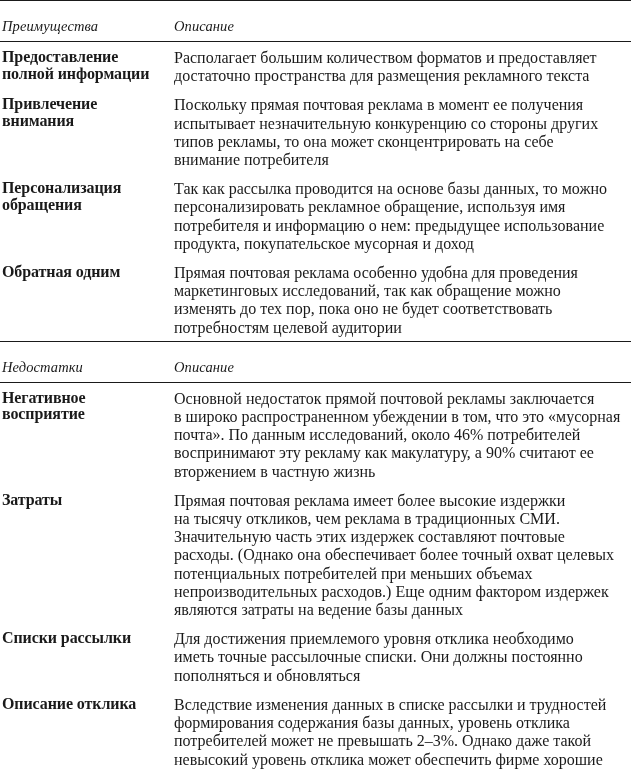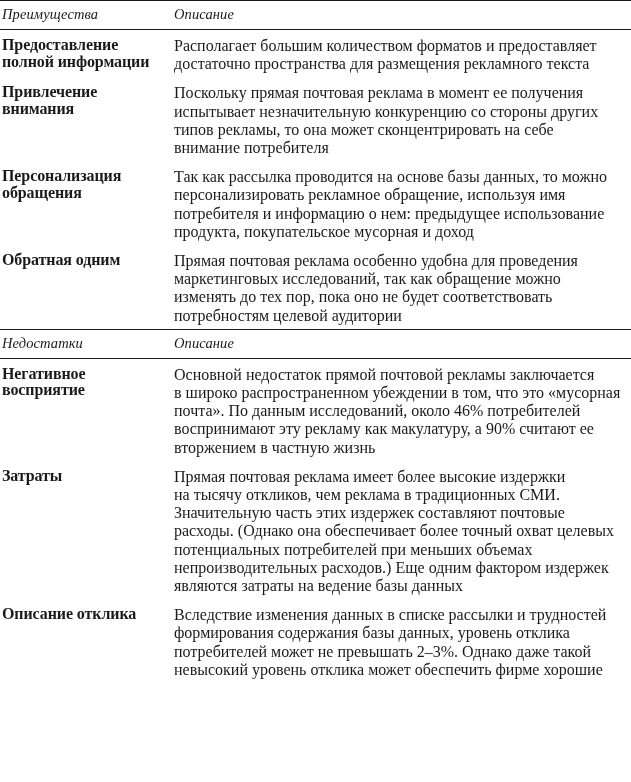--- a/index.html
+++ b/index.html
@@ -40,21 +40,21 @@
 
   
   tr.head-row > th {
     font-family: "Liberation Serif", "DejaVu Serif", serif;
     font-style: italic;
     font-weight: normal;
     font-size: 14.5px;
     line-height: 17px;
     text-align: left;
     vertical-align: top;
-    padding: 5px 8px 6px 2px;
+    padding: 17px 8px 6px 2px;
     letter-spacing: .1px;
   }
   tr.head-row > th.desc-col { padding-left: 4px; margin-top: 36px; }
 
   
   tr.data-row > td {
     vertical-align: top;
     padding: 0 6px 0 2px;
     font-size: 16px;
   }
@@ -172,20 +172,30 @@
           <span class="desc-line">Прямая почтовая реклама имеет более высокие издержки</span>
           <span class="desc-line">на тысячу откликов, чем реклама в традиционных СМИ.</span>
           <span class="desc-line">Значительную часть этих издержек составляют почтовые</span>
           <span class="desc-line">расходы. (Однако она обеспечивает более точный охват целевых</span>
           <span class="desc-line">потенциальных потребителей при меньших объемах</span>
           <span class="desc-line">непроизводительных расходов.) Еще одним фактором издержек</span>
           <span class="desc-line">являются затраты на ведение базы данных</span>
         </td>
       </tr>
 
+      <tr class="data-row">
+        <td class="term-col">
+          <span class="term-line">Списки рассылки</span>
+        </td>
+        <td class="desc-col">
+          <span class="desc-line">Для достижения приемлемого уровня отклика необходимо</span>
+          <span class="desc-line">иметь точные рассылочные списки. Они должны постоянно</span>
+          <span class="desc-line">пополняться и обновляться</span>
+        </td>
+      </tr>
 
       <tr class="data-row">
         <td class="term-col">
           <span class="term-line">Описание отклика</span>
         </td>
         <td class="desc-col">
           <span class="desc-line">Вследствие изменения данных в списке рассылки и трудностей</span>
           <span class="desc-line">формирования содержания базы данных, уровень отклика</span>
           <span class="desc-line">потребителей может не превышать 2–3%. Однако даже такой</span>
           <span class="desc-line">невысокий уровень отклика может обеспечить фирме хорошие</span>

